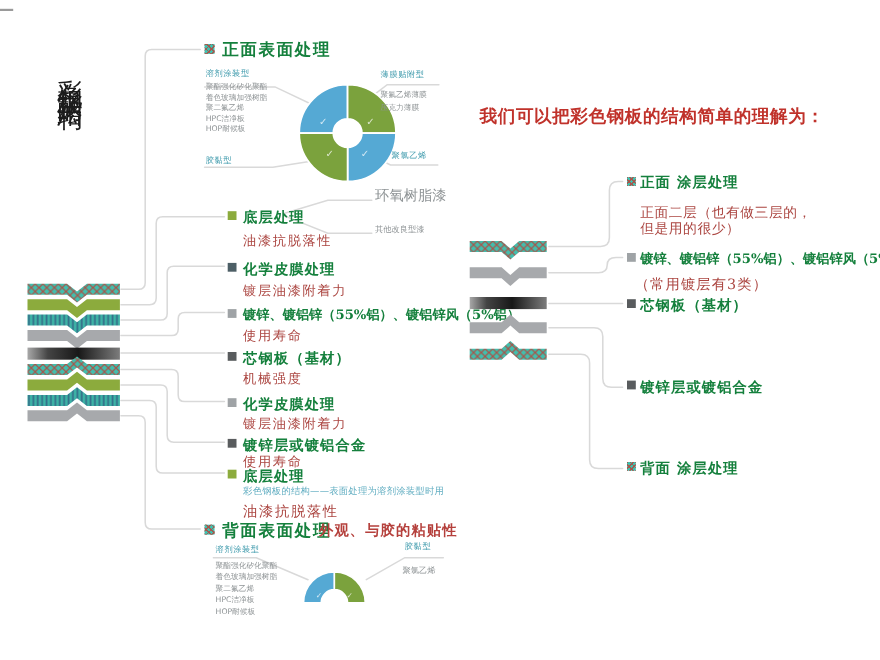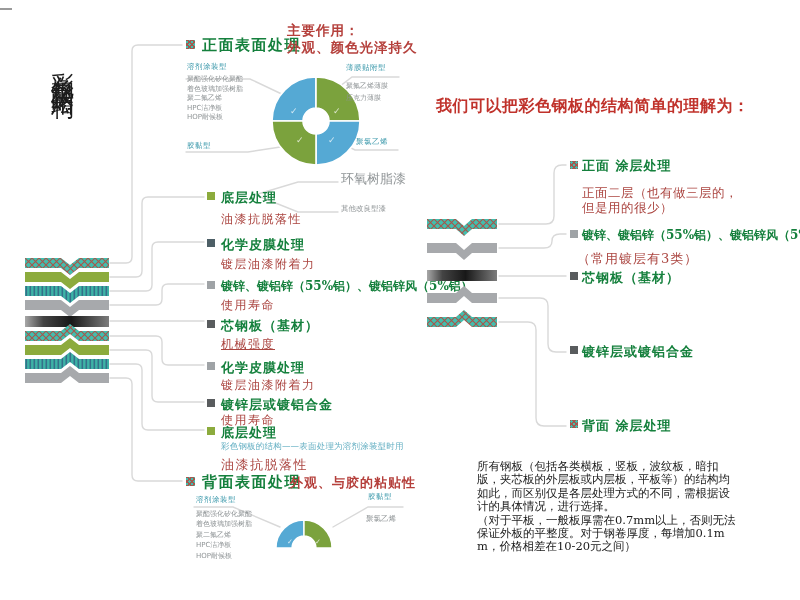--- a/index.html
+++ b/index.html
@@ -113,24 +113,20 @@
     <g transform="translate(0,96)">
         <polygon points="0,7 36,7 45,0 54,7 84,7 84,17 54,17 45,10 36,17 0,17" fill="url(#vstripe)"></polygon>
       </g>
     <g transform="translate(0,110)">
         <polygon points="0,7 36,7 45,0 54,7 84,7 84,17 54,17 45,10 36,17 0,17" fill="#a7a9ac"></polygon>
       </g>
   </svg>
 
   <div class="abs bullet-lg b-hatch" style="left:186px;top:40px;"></div>
   <div class="abs lbl lbl-lg" style="left:202px;top:36px;">正面表面处理</div>
-  <div class="abs red-main" style="left:287px;top:22px;">
-    <div>主要作用：</div>
-    <div>外观、颜色光泽持久</div>
-  </div>
 
   <svg width="92" height="92" viewBox="0 0 92 92" style="left:270px;top:75px;">
     <g stroke="#ffffff" stroke-width="1.6" stroke-linejoin="round">
       <path d="M46,2 A44,44 0 0 0 2,46 L33,46 A13,13 0 0 1 46,33 Z" fill="#55a9d4"></path>
       <path d="M46,2 A44,44 0 0 1 90,46 L59,46 A13,13 0 0 0 46,33 Z" fill="#7ba23d"></path>
       <path d="M90,46 A44,44 0 0 1 46,90 L46,59 A13,13 0 0 0 59,46 Z" fill="#55a9d4"></path>
       <path d="M2,46 A44,44 0 0 0 46,90 L46,59 A13,13 0 0 1 33,46 Z" fill="#7ba23d"></path>
     </g>
     <g fill="rgba(255,255,255,0.75)" font-size="9">
       <text x="20" y="39">✓</text>
@@ -165,21 +161,21 @@
   <div class="abs bullet b-darkteal" style="left:207px;top:239px;"></div>
   <div class="abs lbl" style="left:221px;top:236px;">化学皮膜处理</div>
   <div class="abs cap" style="left:221px;top:256px;">镀层油漆附着力</div>
 
   <div class="abs bullet b-gray" style="left:207px;top:281px;"></div>
   <div class="abs lbl lbl-sm" style="left:221px;top:278px;">镀锌、镀铝锌（55%铝）、镀铝锌风（5%铝）</div>
   <div class="abs cap" style="left:221px;top:297px;">使用寿命</div>
 
   <div class="abs bullet b-dark" style="left:207px;top:320px;"></div>
   <div class="abs lbl" style="left:221px;top:317px;">芯钢板（基材）</div>
-  <div class="abs cap" style="left:221px;top:336px;text-decoration:underline;">机械强度</div>
+  <div class="abs cap" style="left:221px;top:336px;">机械强度</div>
 
   <div class="abs bullet b-gray" style="left:207px;top:362px;"></div>
   <div class="abs lbl" style="left:221px;top:359px;">化学皮膜处理</div>
   <div class="abs cap" style="left:221px;top:377px;">镀层油漆附着力</div>
 
   <div class="abs bullet b-dark" style="left:207px;top:399px;"></div>
   <div class="abs lbl" style="left:221px;top:396px;">镀锌层或镀铝合金</div>
   <div class="abs cap" style="left:221px;top:412px;">使用寿命</div>
 
   <div class="abs bullet b-green" style="left:207px;top:427px;"></div>
@@ -241,18 +237,14 @@
 
   <div class="abs bullet b-dark" style="left:570px;top:272px;"></div>
   <div class="abs lbl" style="left:582px;top:269px;">芯钢板（基材）</div>
 
   <div class="abs bullet b-dark" style="left:570px;top:346px;"></div>
   <div class="abs lbl" style="left:582px;top:343px;">镀锌层或镀铝合金</div>
 
   <div class="abs bullet b-hatch" style="left:570px;top:420px;"></div>
   <div class="abs lbl" style="left:582px;top:417px;">背面 涂层处理</div>
 
-  <div class="abs para" style="left:477px;top:460px;">
-    <p>所有钢板（包括各类横板，竖板，波纹板，暗扣版，夹芯板的外层板或内层板，平板等）的结构均如此，而区别仅是各层处理方式的不同，需根据设计的具体情况，进行选择。</p>
-    <p>（对于平板，一般板厚需在0.7mm以上，否则无法保证外板的平整度。对于钢卷厚度，每增加0.1mm，价格相差在10-20元之间）</p>
-  </div>
 
 </div>
 
 </body></html>

